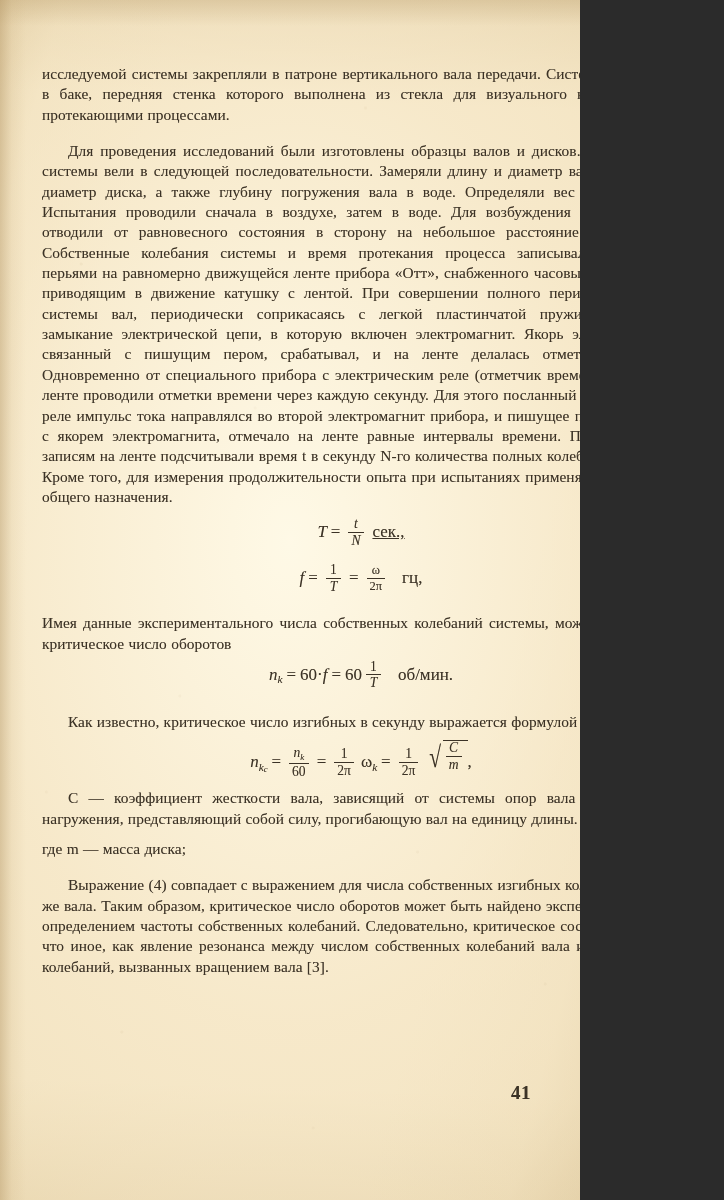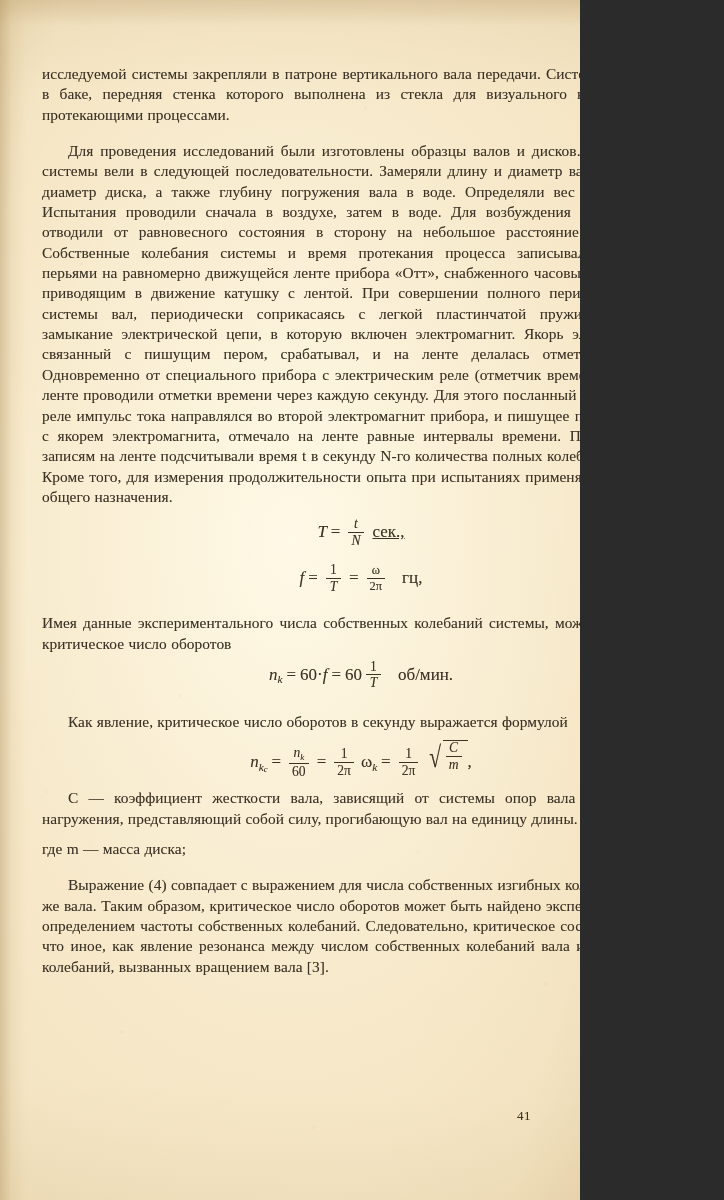--- a/index.html
+++ b/index.html
@@ -124,25 +124,24 @@
     display: inline-flex;
     align-items: center;
   }
   .units { margin-left: 13px; }
   .roman-units { margin-left: 5px; text-decoration: underline; }
 
   .pagenum {
     position: absolute;
     right: 49px;
     top: 1082px;
-    font-size: 13px;
-    font-weight: normal;
+    font-size: 19px;
+    font-weight: bold;
     letter-spacing: 0.5px;
     text-shadow: 0 0 0.6px rgba(60,48,30,0.4);
-    margin-top: 26px;
   }
   
   .gutter {
     position: absolute;
     left: 0; top: 0; bottom: 0;
     width: 26px;
     pointer-events: none;
     background: linear-gradient(90deg, rgba(176,146,96,0.42) 0%, rgba(200,173,125,0.16) 45%, rgba(255,250,235,0) 100%);
   }
   .topedge {
@@ -200,21 +199,21 @@
       <span class="math">
         <span class="it">n</span><span class="sub">k</span><span class="op">=</span><span>60</span><span>·</span><span class="it">f</span><span class="op">=</span><span>60</span><span class="frac">
             <span class="num">1</span>
             <span class="bar"></span>
             <span class="den it">T</span>
           </span><span class="units">об/мин.</span>
       </span>
       <span class="eqnum">(3)</span>
     </div>
 
-    <p class="para" style="margin-top:14px;"><span class="indent"></span><span>Как явление, критическое число оборотов в секунду выражается формулой</span></p>
+    <p class="para" style="margin-top:14px;"><span class="indent"></span><span>Как известно, критическое число изгибных в секунду выражается формулой</span></p>
 
     <div class="formula-row" style="height:56px;">
       <span class="math">
         <span class="it">n</span><span class="sub">k</span><span class="sub" style="font-size:0.50em; vertical-align:-0.52em;">c</span><span class="op">=</span><span class="frac">
             <span class="num"><span class="it">n</span><span class="sub">k</span></span>
             <span class="bar"></span>
             <span class="den">60</span>
           </span><span class="op">=</span><span class="frac">
             <span class="num">1</span>
             <span class="bar"></span>

